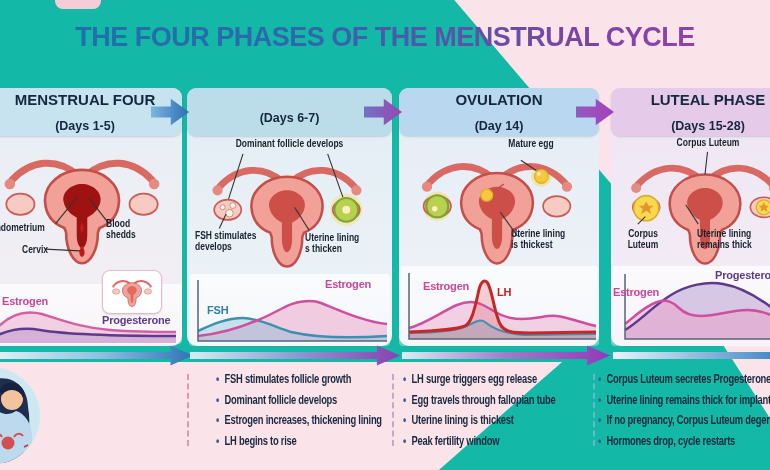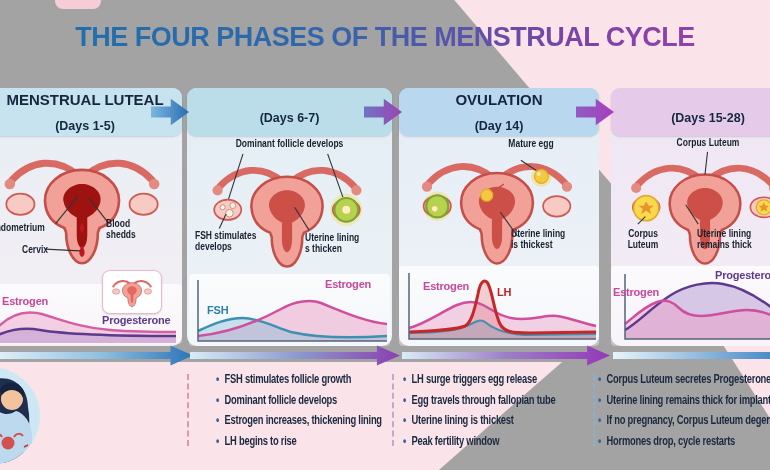--- a/index.html
+++ b/index.html
@@ -1,17 +1,17 @@
 <!DOCTYPE html>
 <html><head>
 <meta charset="utf-8">
 <style>
   html,body{margin:0;padding:0;background:#fff;}
   .stage{position:relative;width:770px;height:470px;overflow:hidden;
-         font-family:"Liberation Sans",sans-serif;background:#a3a3a3;}
+         font-family:"Liberation Sans",sans-serif;background:#14b8a6;}
   .bg-pink-tr{position:absolute;inset:0;background:#fae3e9;
     clip-path:polygon(59% 0,100% 0,100% 89%,84% 48%);}
   .bg-pink-bl{position:absolute;inset:0;background:#fbe4e9;
     clip-path:polygon(0 77%,73% 77%,57% 100%,0 100%);}
   .top-pill{position:absolute;left:55px;top:0;width:46px;height:9px;
     background:#f6ccd6;border-radius:0 0 8px 8px;}
   .title{position:absolute;top:22px;left:0;right:0;text-align:center;
     font-size:27px;font-weight:bold;letter-spacing:-0.5px;
     background:linear-gradient(90deg,#1d71ae 0%,#2f67ac 40%,#7b44a6 75%,#a03fae 100%);
     -webkit-background-clip:text;background-clip:text;color:transparent;}
@@ -88,21 +88,21 @@
   </svg>
 
   <div class="bg-pink-tr"></div>
   <div class="bg-pink-bl"></div>
   <div class="top-pill"></div>
 
   <div class="title">THE FOUR PHASES OF THE MENSTRUAL CYCLE</div>
 
   <div class="card card1">
     <div class="phase-header">
-      <div class="phase-name">MENSTRUAL LUTEAL</div>
+      <div class="phase-name">MENSTRUAL FOUR</div>
       <div class="phase-days">(Days 1-5)</div>
     </div>
     <div class="illus" style="left:6px;top:52px;">
       <svg viewBox="0 0 200 150" width="176" height="132">
         <use href="#uterus" color="#9e1212"></use>
         <path d="M100,94 C103,99 103,103 100,105 C97,103 97,99 100,94 Z" fill="#c0181f"></path>
         <path d="M100,120 C104,126 104,131 100,133 C96,131 96,126 100,120 Z" fill="#c0181f"></path>
         <line x1="70" y1="95" x2="95" y2="64" stroke="#333" stroke-width="1.3"></line>
         <line x1="129" y1="93" x2="108" y2="66" stroke="#333" stroke-width="1.3"></line>
         <line x1="58" y1="124" x2="98" y2="126" stroke="#333" stroke-width="1.3"></line>
@@ -198,20 +198,21 @@
         <path d="M10,64 C36,63 56,62 66,58 C72,55 75,44 79,26 C81,14 85,11 88,14 C93,20 95,44 101,56 C105,64 114,65 130,65 L197,64" stroke="#c62828" stroke-width="3" fill="none"></path>
         <path d="M10,5 L10,71 L197,71" stroke="#53657a" stroke-width="1.5" fill="none"></path>
       </svg>
     </div>
     <div class="glabel c-pink" style="left:24px;top:192px;">Estrogen</div>
     <div class="glabel c-red" style="left:98px;top:198px;">LH</div>
   </div>
 
   <div class="card card4">
     <div class="phase-header">
+      <div class="phase-name">LUTEAL PHASE</div>
       <div class="phase-days">(Days 15-28)</div>
     </div>
     <div class="lb sqz-c" style="left:0;right:0;top:49px;">Corpus Luteum</div>
     <div class="illus" style="left:6px;top:58px;">
       <svg viewBox="0 0 200 150" width="176" height="126">
         <use href="#uterus" color="#cc4f48"></use>
         <circle cx="30" cy="74" r="15" fill="#f8d84d" stroke="#e2a92f" stroke-width="2"></circle>
         <path d="M30,66 L33,71 L39,71 L34,75 L36,81 L30,77 L24,81 L26,75 L21,71 L27,71 Z" fill="#e8932e"></path>
         <circle cx="170" cy="73" r="9" fill="#f8d84d" stroke="#e2a92f" stroke-width="1.5"></circle>
         <path d="M170,67 L172,71 L176,71 L173,74 L174,78 L170,76 L166,78 L167,74 L164,71 L168,71 Z" fill="#e8932e"></path>

